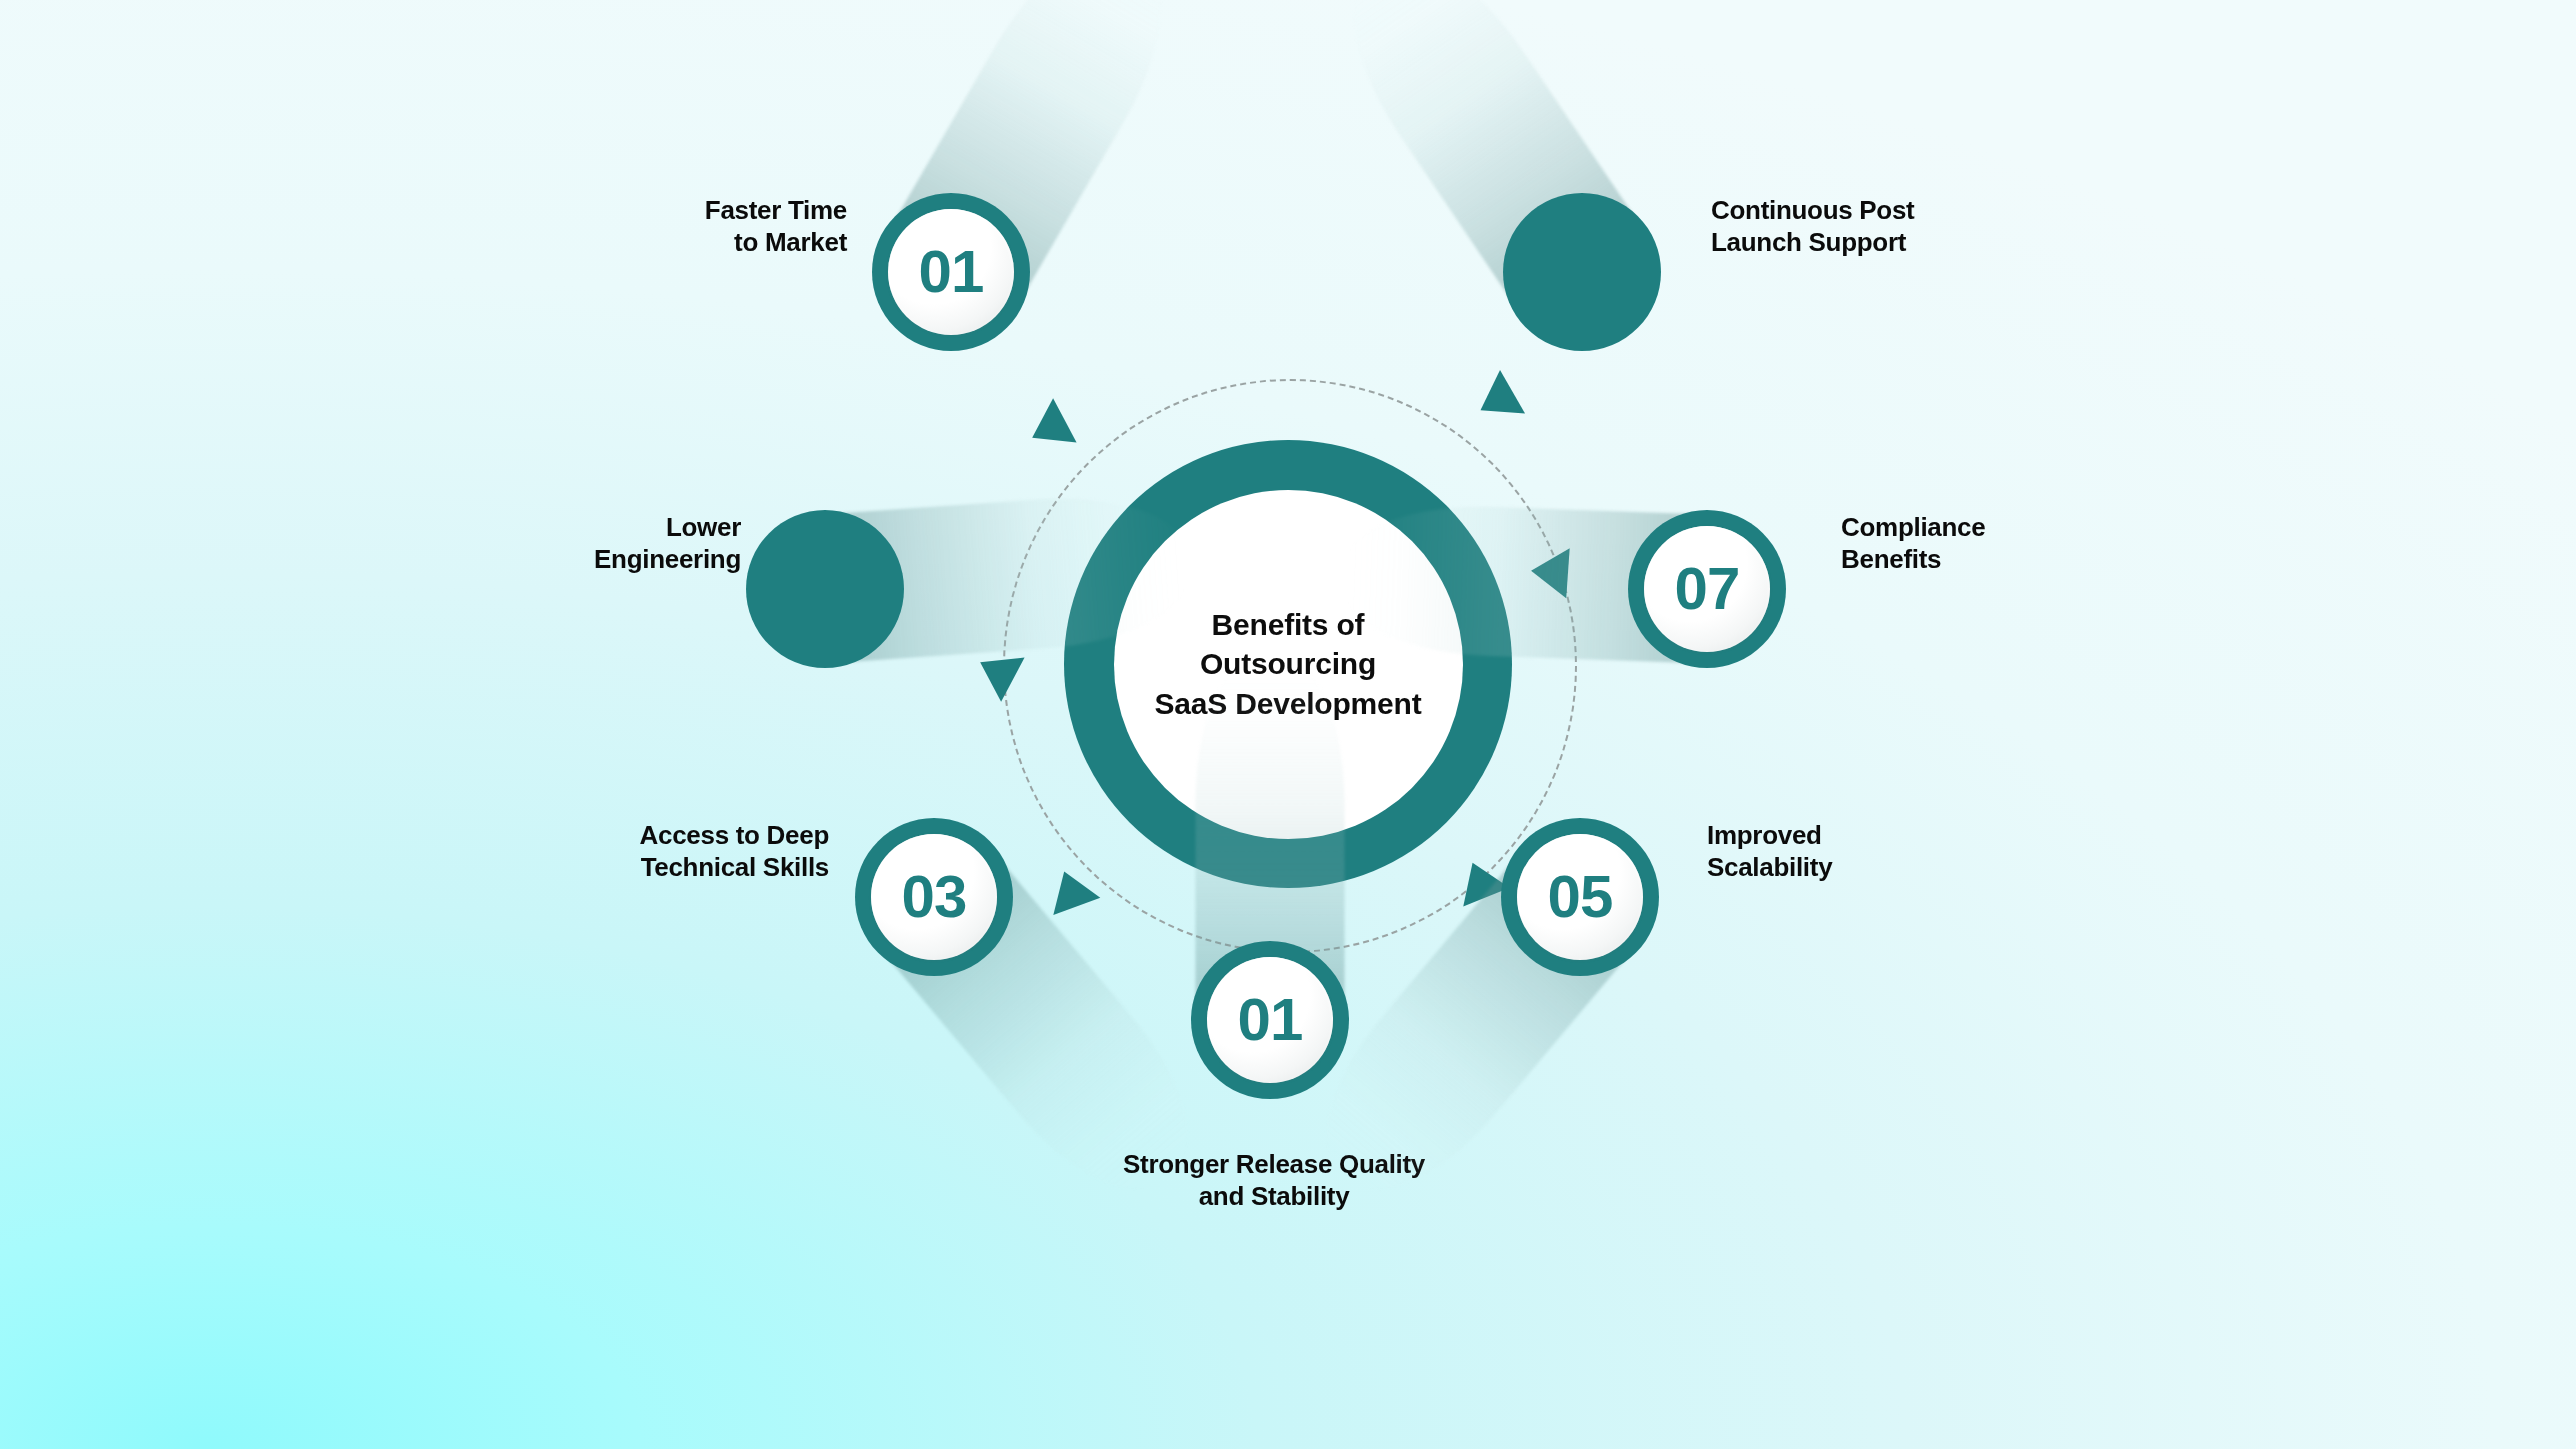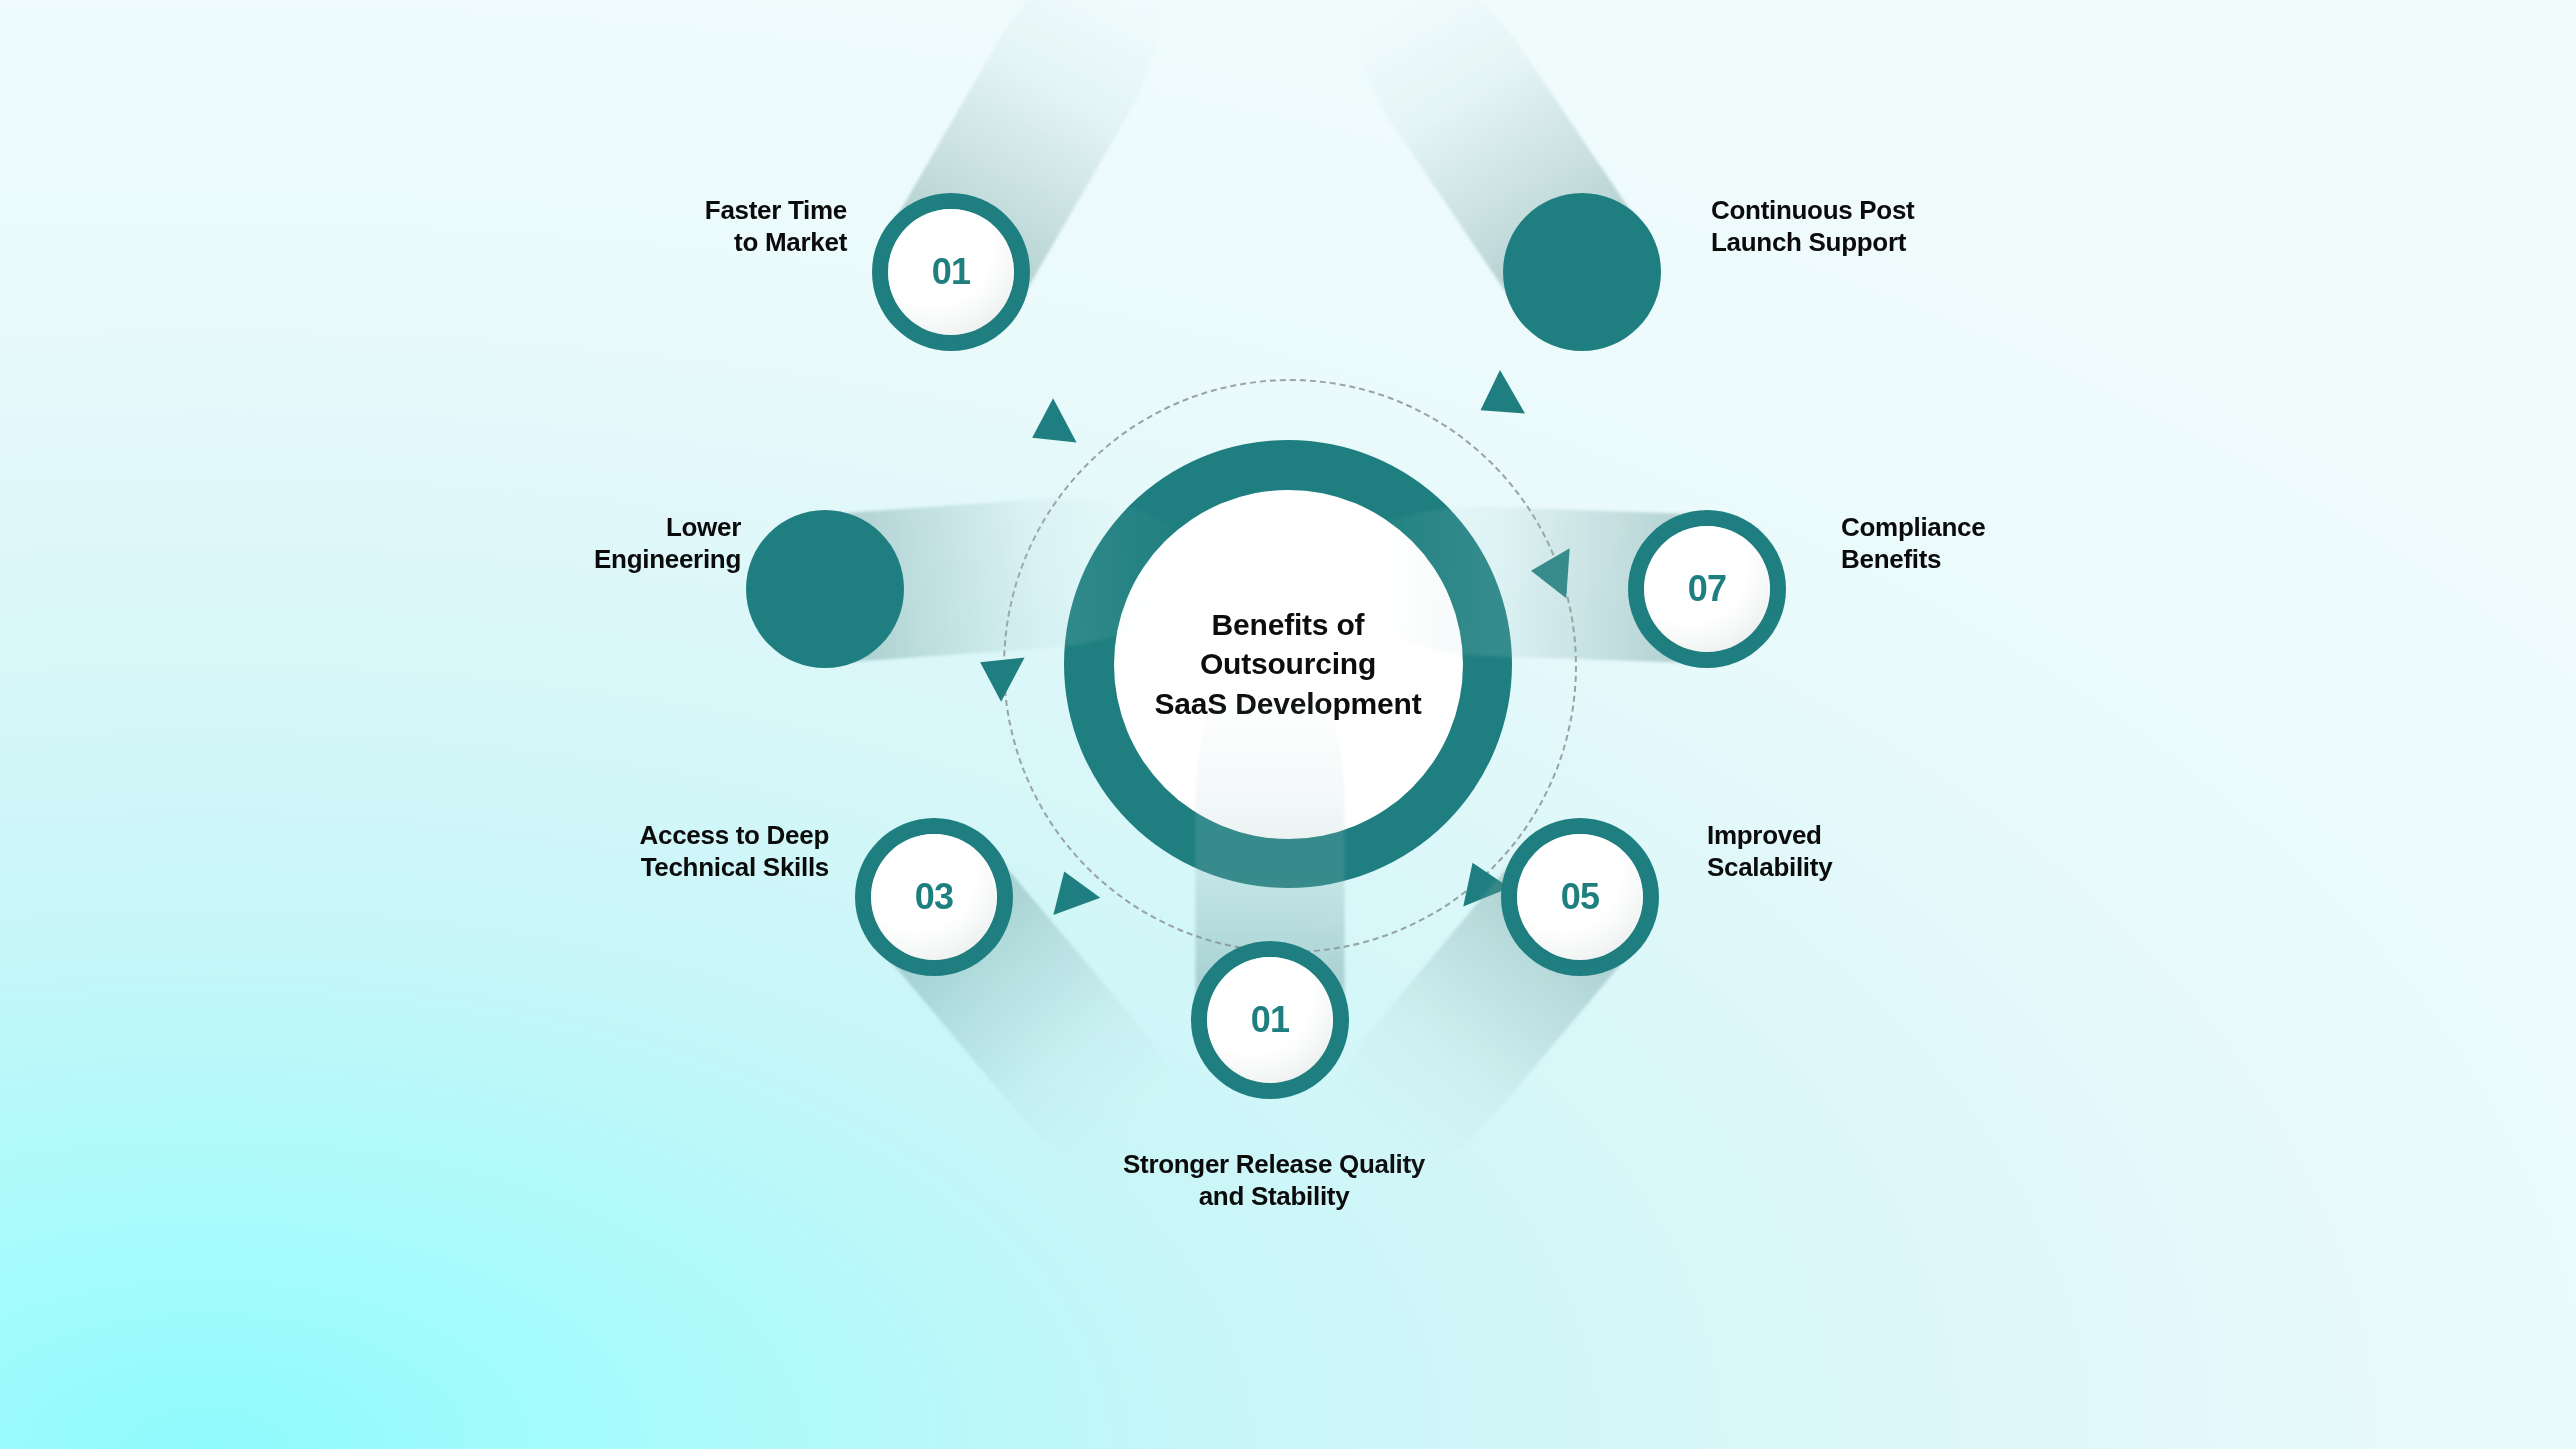--- a/index.html
+++ b/index.html
@@ -102,21 +102,21 @@
     border-radius: 50%;
     background:
       radial-gradient(circle at 36% 30%, #ffffff 0%, #ffffff 48%, #f4f6f6 70%, #e2e7e7 92%, #d6dddd 100%);
     box-shadow: inset 0 1.7px 4.2px rgba(255,255,255,0.95),
                 0 0.8px 2.5px rgba(80,110,110,0.18);
     display: flex;
     align-items: center;
     justify-content: center;
   }
   .node-num {
-    font-size: 36px;
+    font-size: 60px;
     font-weight: bold;
     color: #1f7f80;
     letter-spacing: -0.8px;
     line-height: 1;
   }
 
   
   .label {
     position: absolute;
     font-size: 26px;

